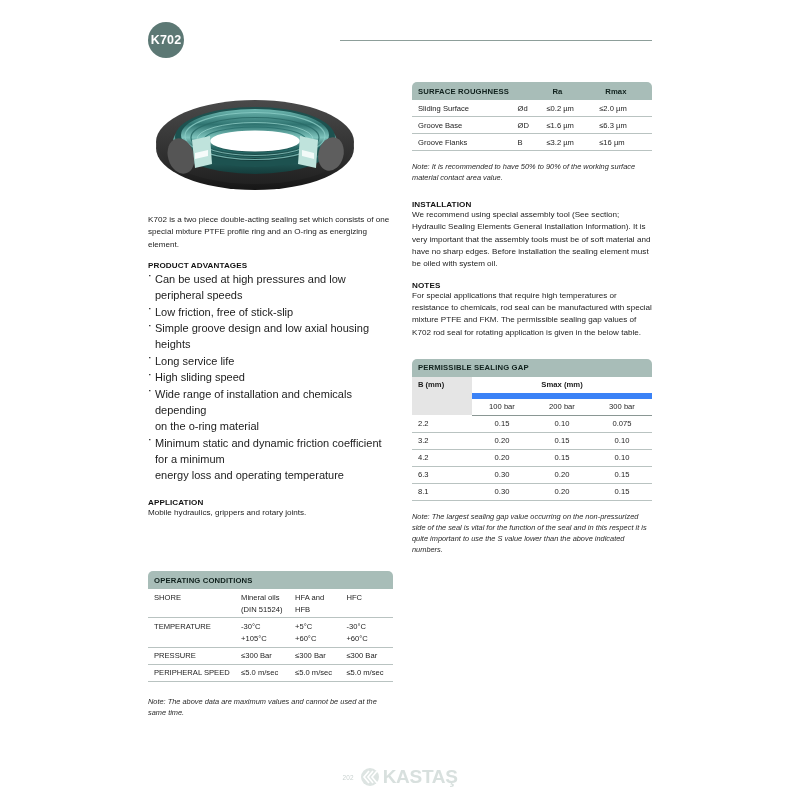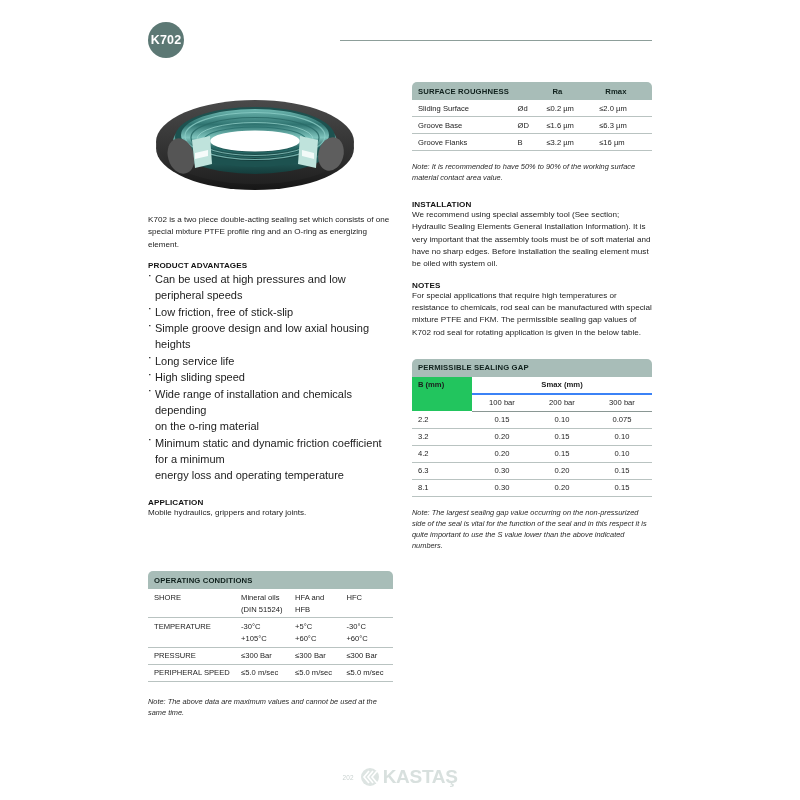--- a/index.html
+++ b/index.html
@@ -110,24 +110,24 @@
   .t-oc col.c2 { width: 22%; }
   .t-oc col.c3 { width: 21%; }
   .t-oc col.c4 { width: 19%; }
   .t-oc td.sub { padding-top: 0; padding-bottom: 3.4px; }
 
   
   .t-gap col.c1 { width: 25%; }
   .t-gap col.c2 { width: 25%; }
   .t-gap col.c3 { width: 25%; }
   .t-gap col.c4 { width: 25%; }
-  .t-gap .bband { background: #22c55e; }
+  .t-gap .bband { background: #e5e5e5; }
   .t-gap .smax-head {
     text-align: center; font-weight: bold; font-size: 7.7px;
-    border-bottom: 2px solid #3b82f6;
+    border-bottom: 6px solid #3b82f6;
   }
   .t-gap .bar-head { text-align: center; font-size: 7.6px; }
   .t-gap .num { text-align: center; }
   .t-gap .bcol { font-weight: normal; padding-left: 6px !important; }
   .t-gap .bcol-head { font-weight: bold; padding-left: 6px !important; }
 
   
   .footer {
     position: absolute; left: 0; bottom: 12px; width: 800px;
     display: flex; align-items: center; justify-content: center; gap: 6px;

